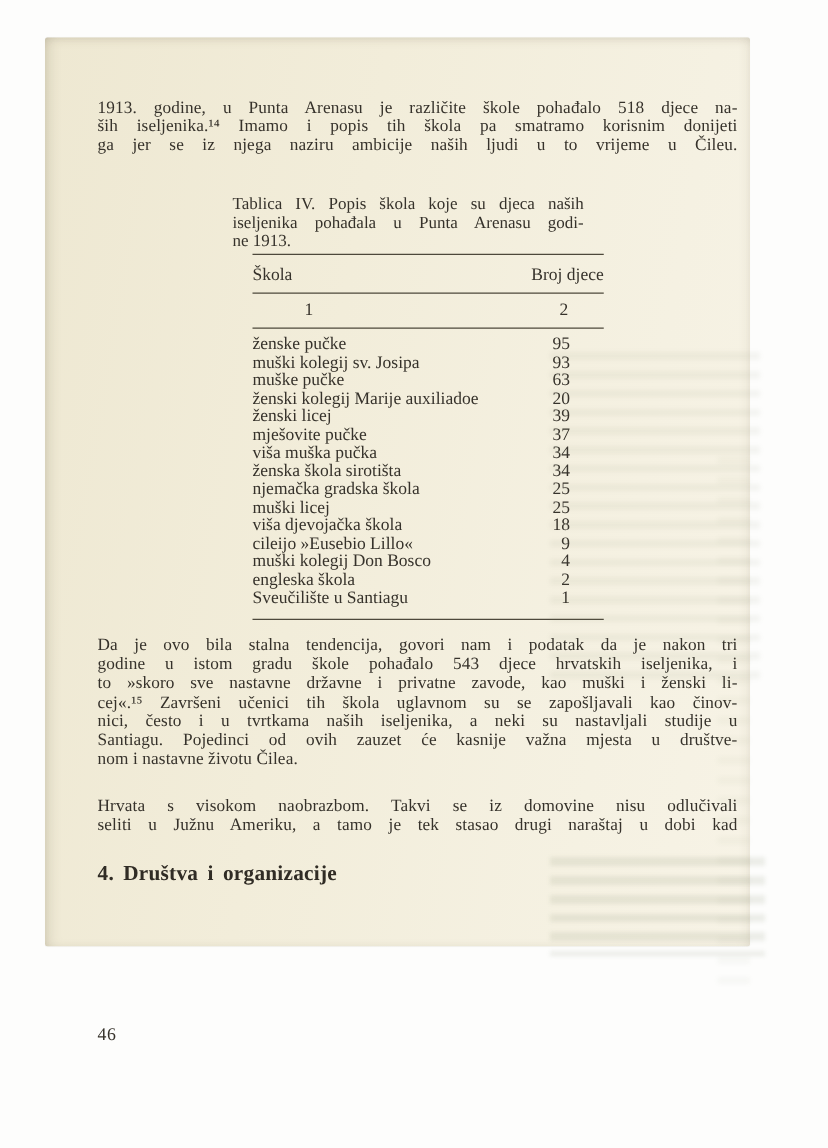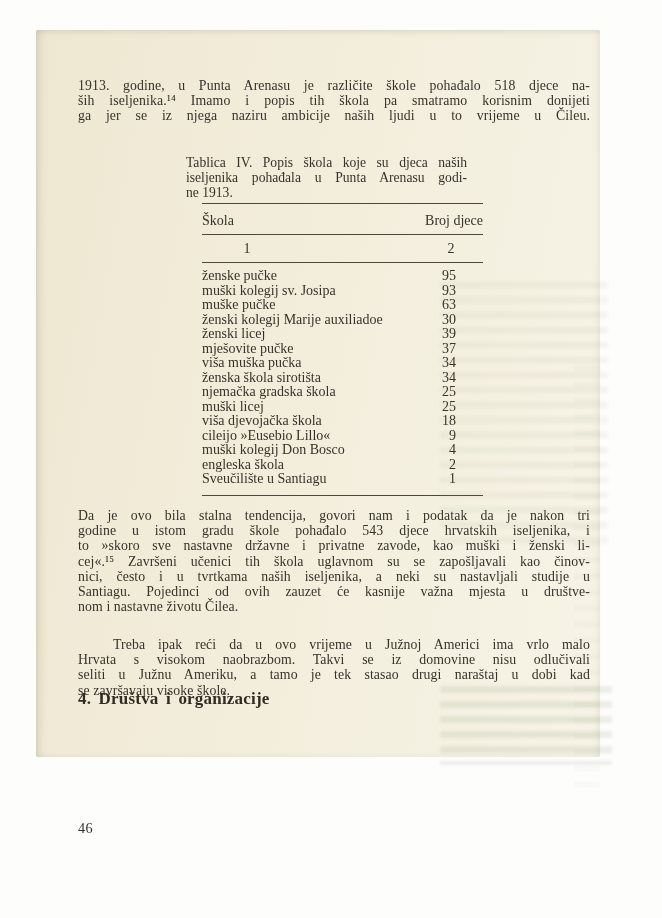--- a/index.html
+++ b/index.html
@@ -95,21 +95,21 @@
         <div class="trow">
           <span class="school">muški kolegij sv. Josipa</span>
           <span class="count">93</span>
         </div>
         <div class="trow">
           <span class="school">muške pučke</span>
           <span class="count">63</span>
         </div>
         <div class="trow">
           <span class="school">ženski kolegij Marije auxiliadoe</span>
-          <span class="count">30</span>
+          <span class="count">20</span>
         </div>
         <div class="trow">
           <span class="school">ženski licej</span>
           <span class="count">39</span>
         </div>
         <div class="trow">
           <span class="school">mješovite pučke</span>
           <span class="count">37</span>
         </div>
         <div class="trow">
@@ -156,24 +156,22 @@
       <div class="line">Da je ovo bila stalna tendencija, govori nam i podatak da je nakon tri</div>
       <div class="line">godine u istom gradu škole pohađalo 543 djece hrvatskih iseljenika, i</div>
       <div class="line">to »skoro sve nastavne državne i privatne zavode, kao muški i ženski li-</div>
       <div class="line">cej«.¹⁵ Završeni učenici tih škola uglavnom su se zapošljavali kao činov-</div>
       <div class="line">nici, često i u tvrtkama naših iseljenika, a neki su nastavljali studije u</div>
       <div class="line">Santiagu. Pojedinci od ovih zauzet će kasnije važna mjesta u društve-</div>
       <div class="line nojust">nom i nastavne životu Čilea.</div>
     </div>
 
   <div class="block body-text p3">
-      <div class="line indent">Treba ipak reći da u ovo vrijeme u Južnoj Americi ima vrlo malo</div>
       <div class="line">Hrvata s visokom naobrazbom. Takvi se iz domovine nisu odlučivali</div>
       <div class="line">seliti u Južnu Ameriku, a tamo je tek stasao drugi naraštaj u dobi kad</div>
-      <div class="line nojust">se završavaju visoke škole.</div>
     </div>
 
   <div class="block heading">4. Društva i organizacije</div>
 
 
   <div class="block pagenum">46</div>
 
   <div class="bleed b1"></div>
   <div class="bleed b2"></div>
   <div class="bleed b3"></div>

